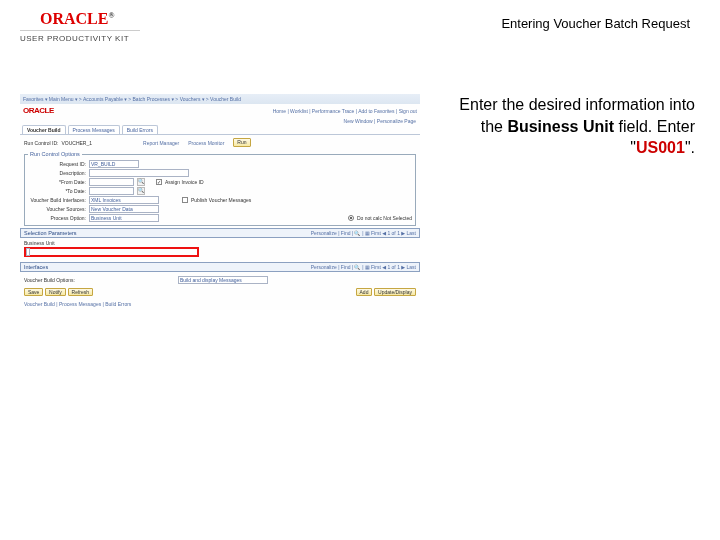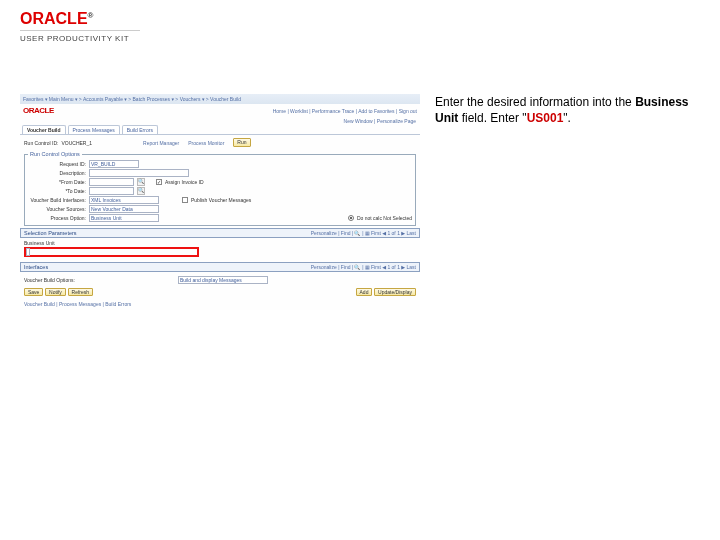--- a/index.html
+++ b/index.html
@@ -24,21 +24,22 @@
   }
   .logo-block {
     display: flex;
     flex-direction: column;
   }
   .oracle-logo {
     font-weight: bold;
     color: #d00;
     font-size: 16px;
     letter-spacing: 0;
-    font-family: Liberation Sans, sans-serif;
+    font-family: Liberation Serif, serif;
+    margin-left: 20px;
   }
   .oracle-logo sup { font-size: 8px; color:#333;}
   .upk {
     font-size: 8px;
     letter-spacing: 0.5px;
     color: #444;
     margin-top: 2px;
   }
   .title-main {
     font-size: 13px;
@@ -53,23 +54,24 @@
   }
   .screenshot-col { width: 400px; }
   .right-col { width: 260px; }
   .step {
     font-size: 12px;
     color: #000;
     margin-bottom: 22px;
     margin-top:-5px;
   }
   .instr {
-    font-size: 12px;
+    font-size: 16px;
     color: #000;
     line-height: 1.35;
+    text-align: right;
   }
   .instr .bold { font-weight: bold; }
   .instr .redbold { font-weight: bold; color: #c00; }
 
   
   .shot {
     width: 400px;
     border: 0;
     font-size: 6px;
     color: #44619c;
@@ -156,20 +158,21 @@
 
 <div class="page">
   <div class="header">
     <div class="logo-block">
       <div class="oracle-logo">
         <span>ORACLE</span><sup>®</sup>
       </div>
       <div style="height:1px;background:#ccc;width:120px;margin:2px 0 1px;"></div>
       <div class="upk">USER PRODUCTIVITY KIT</div>
     </div>
+    <div class="title-main">Entering Voucher Batch Request</div>
   </div>
 
   <div class="content">
     <div class="screenshot-col">
       <div class="shot">
         <div class="bc">
           <span>Favorites ▾  Main Menu ▾  &gt; Accounts Payable ▾  &gt; Batch Processes ▾  &gt; Vouchers ▾  &gt; Voucher Build</span>
         </div>
         <div class="rbar">
           <span class="rlogo">ORACLE</span>

